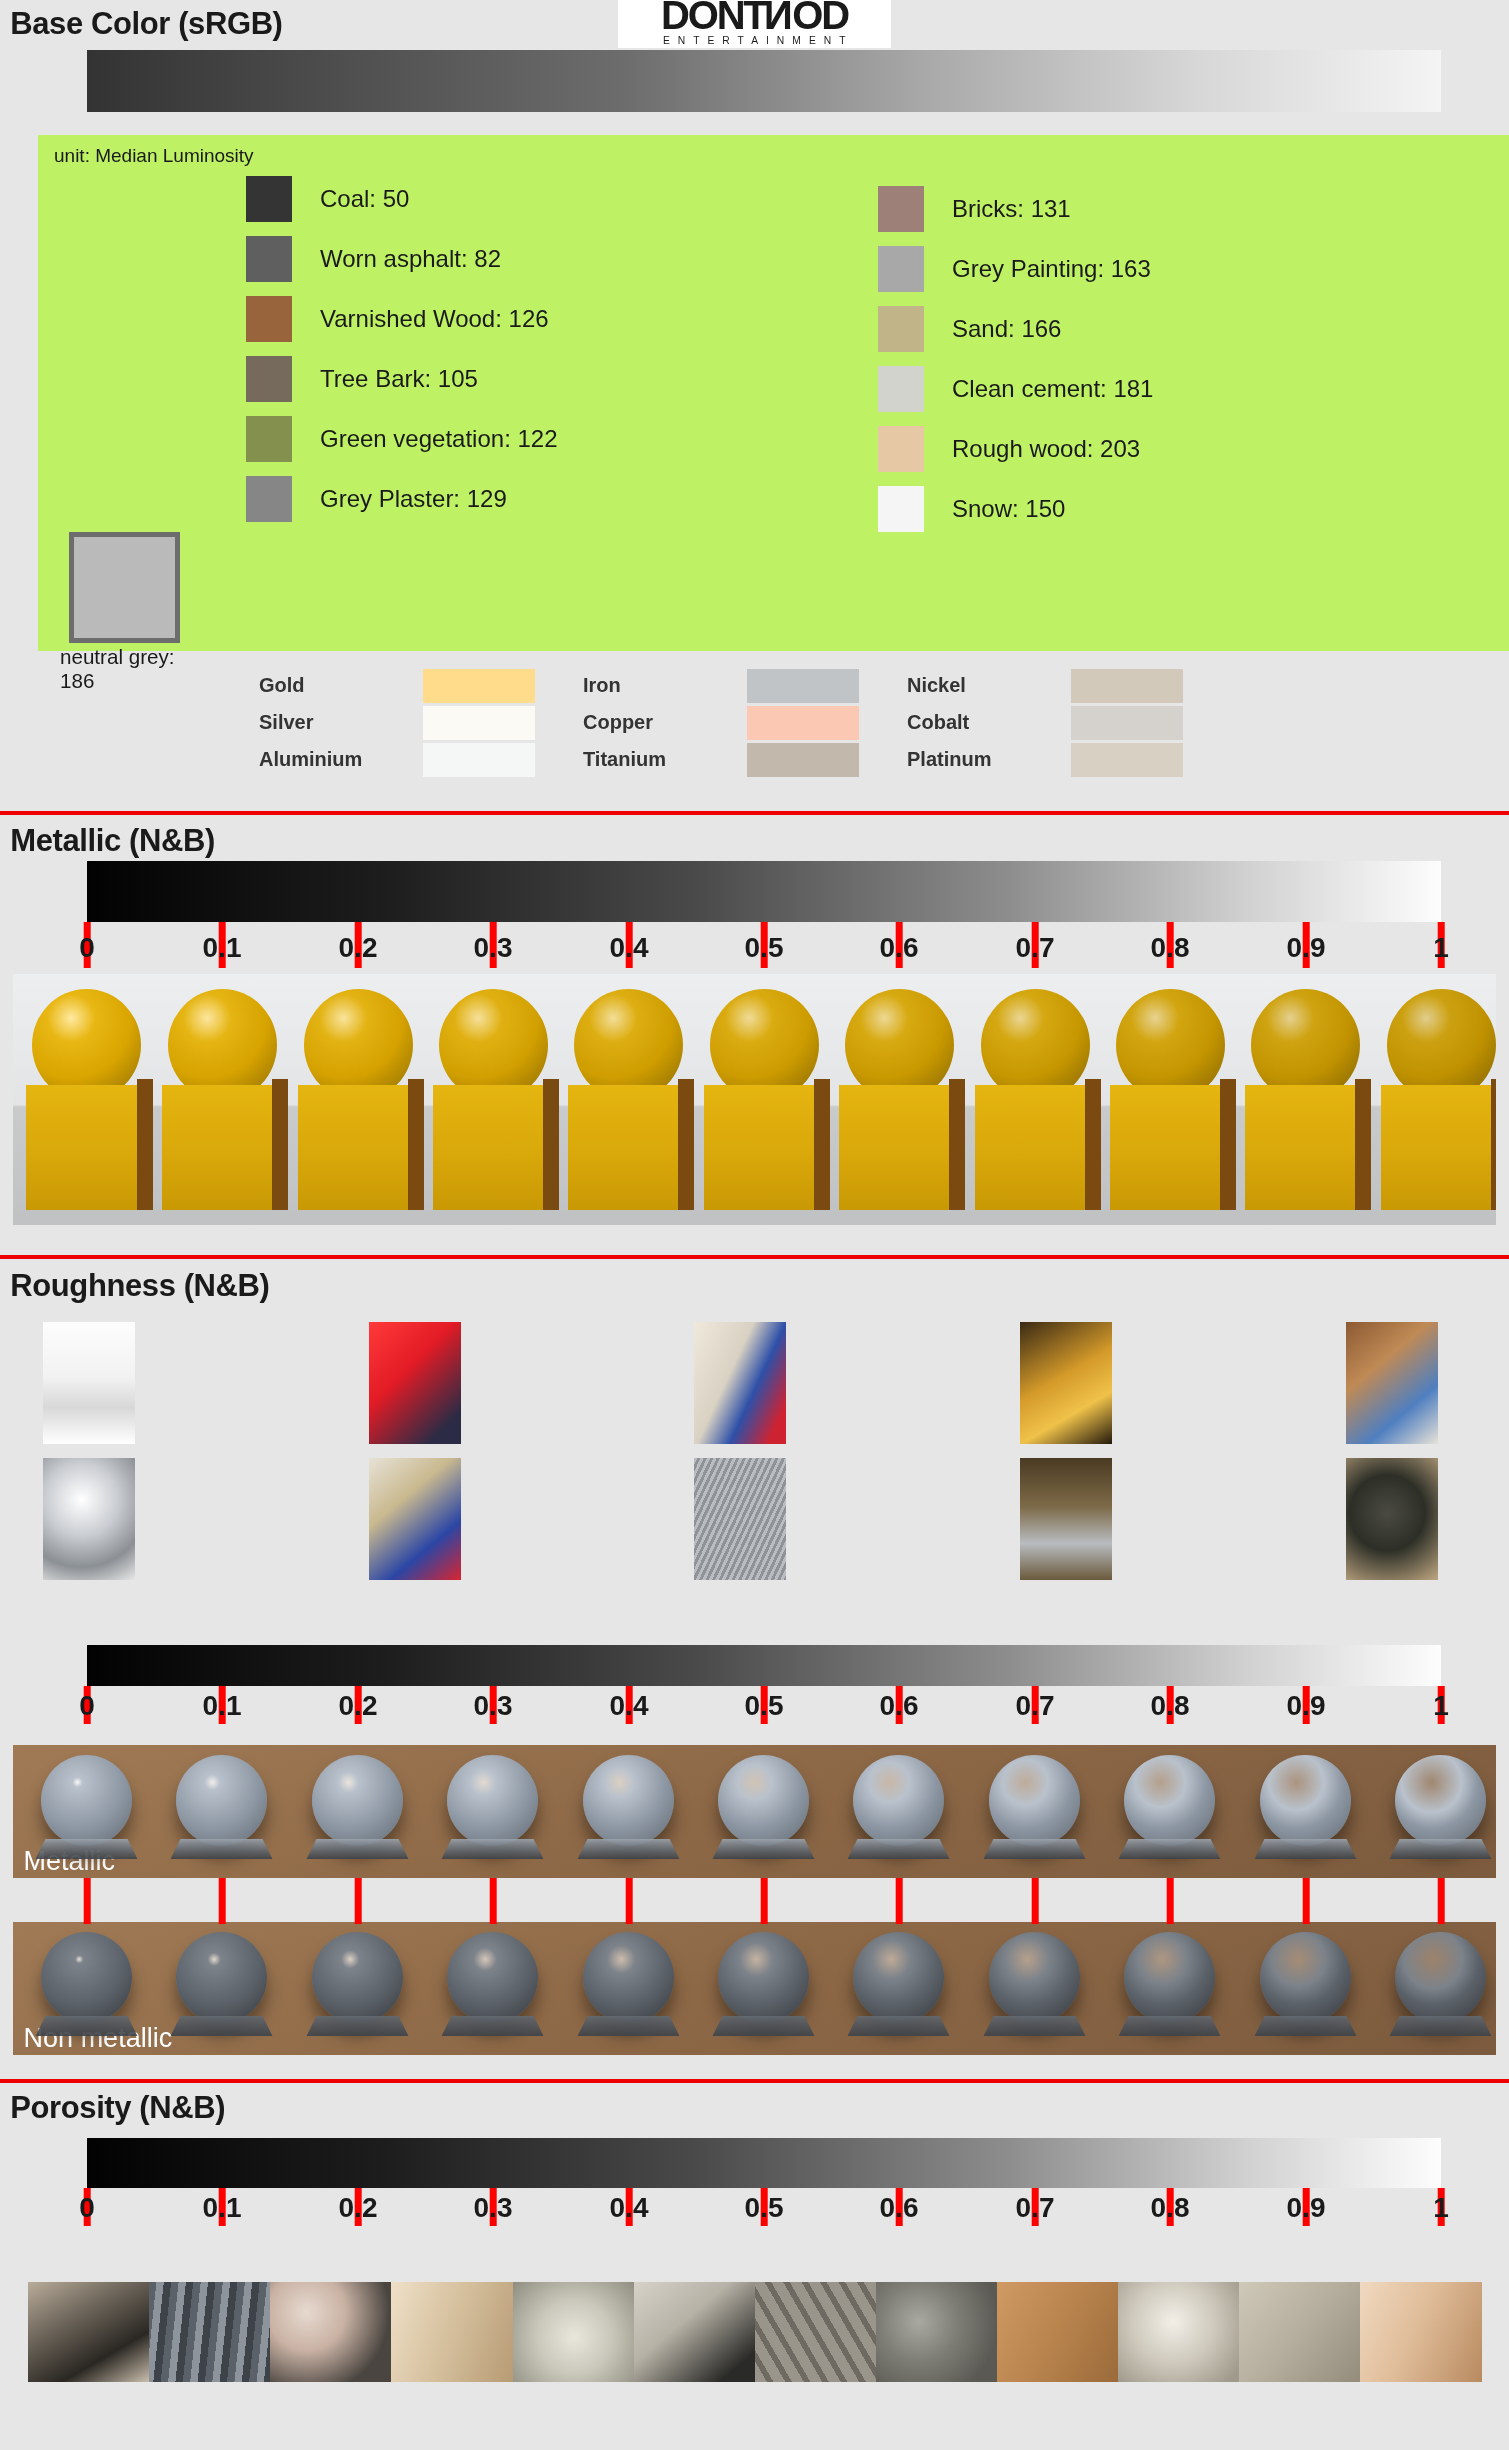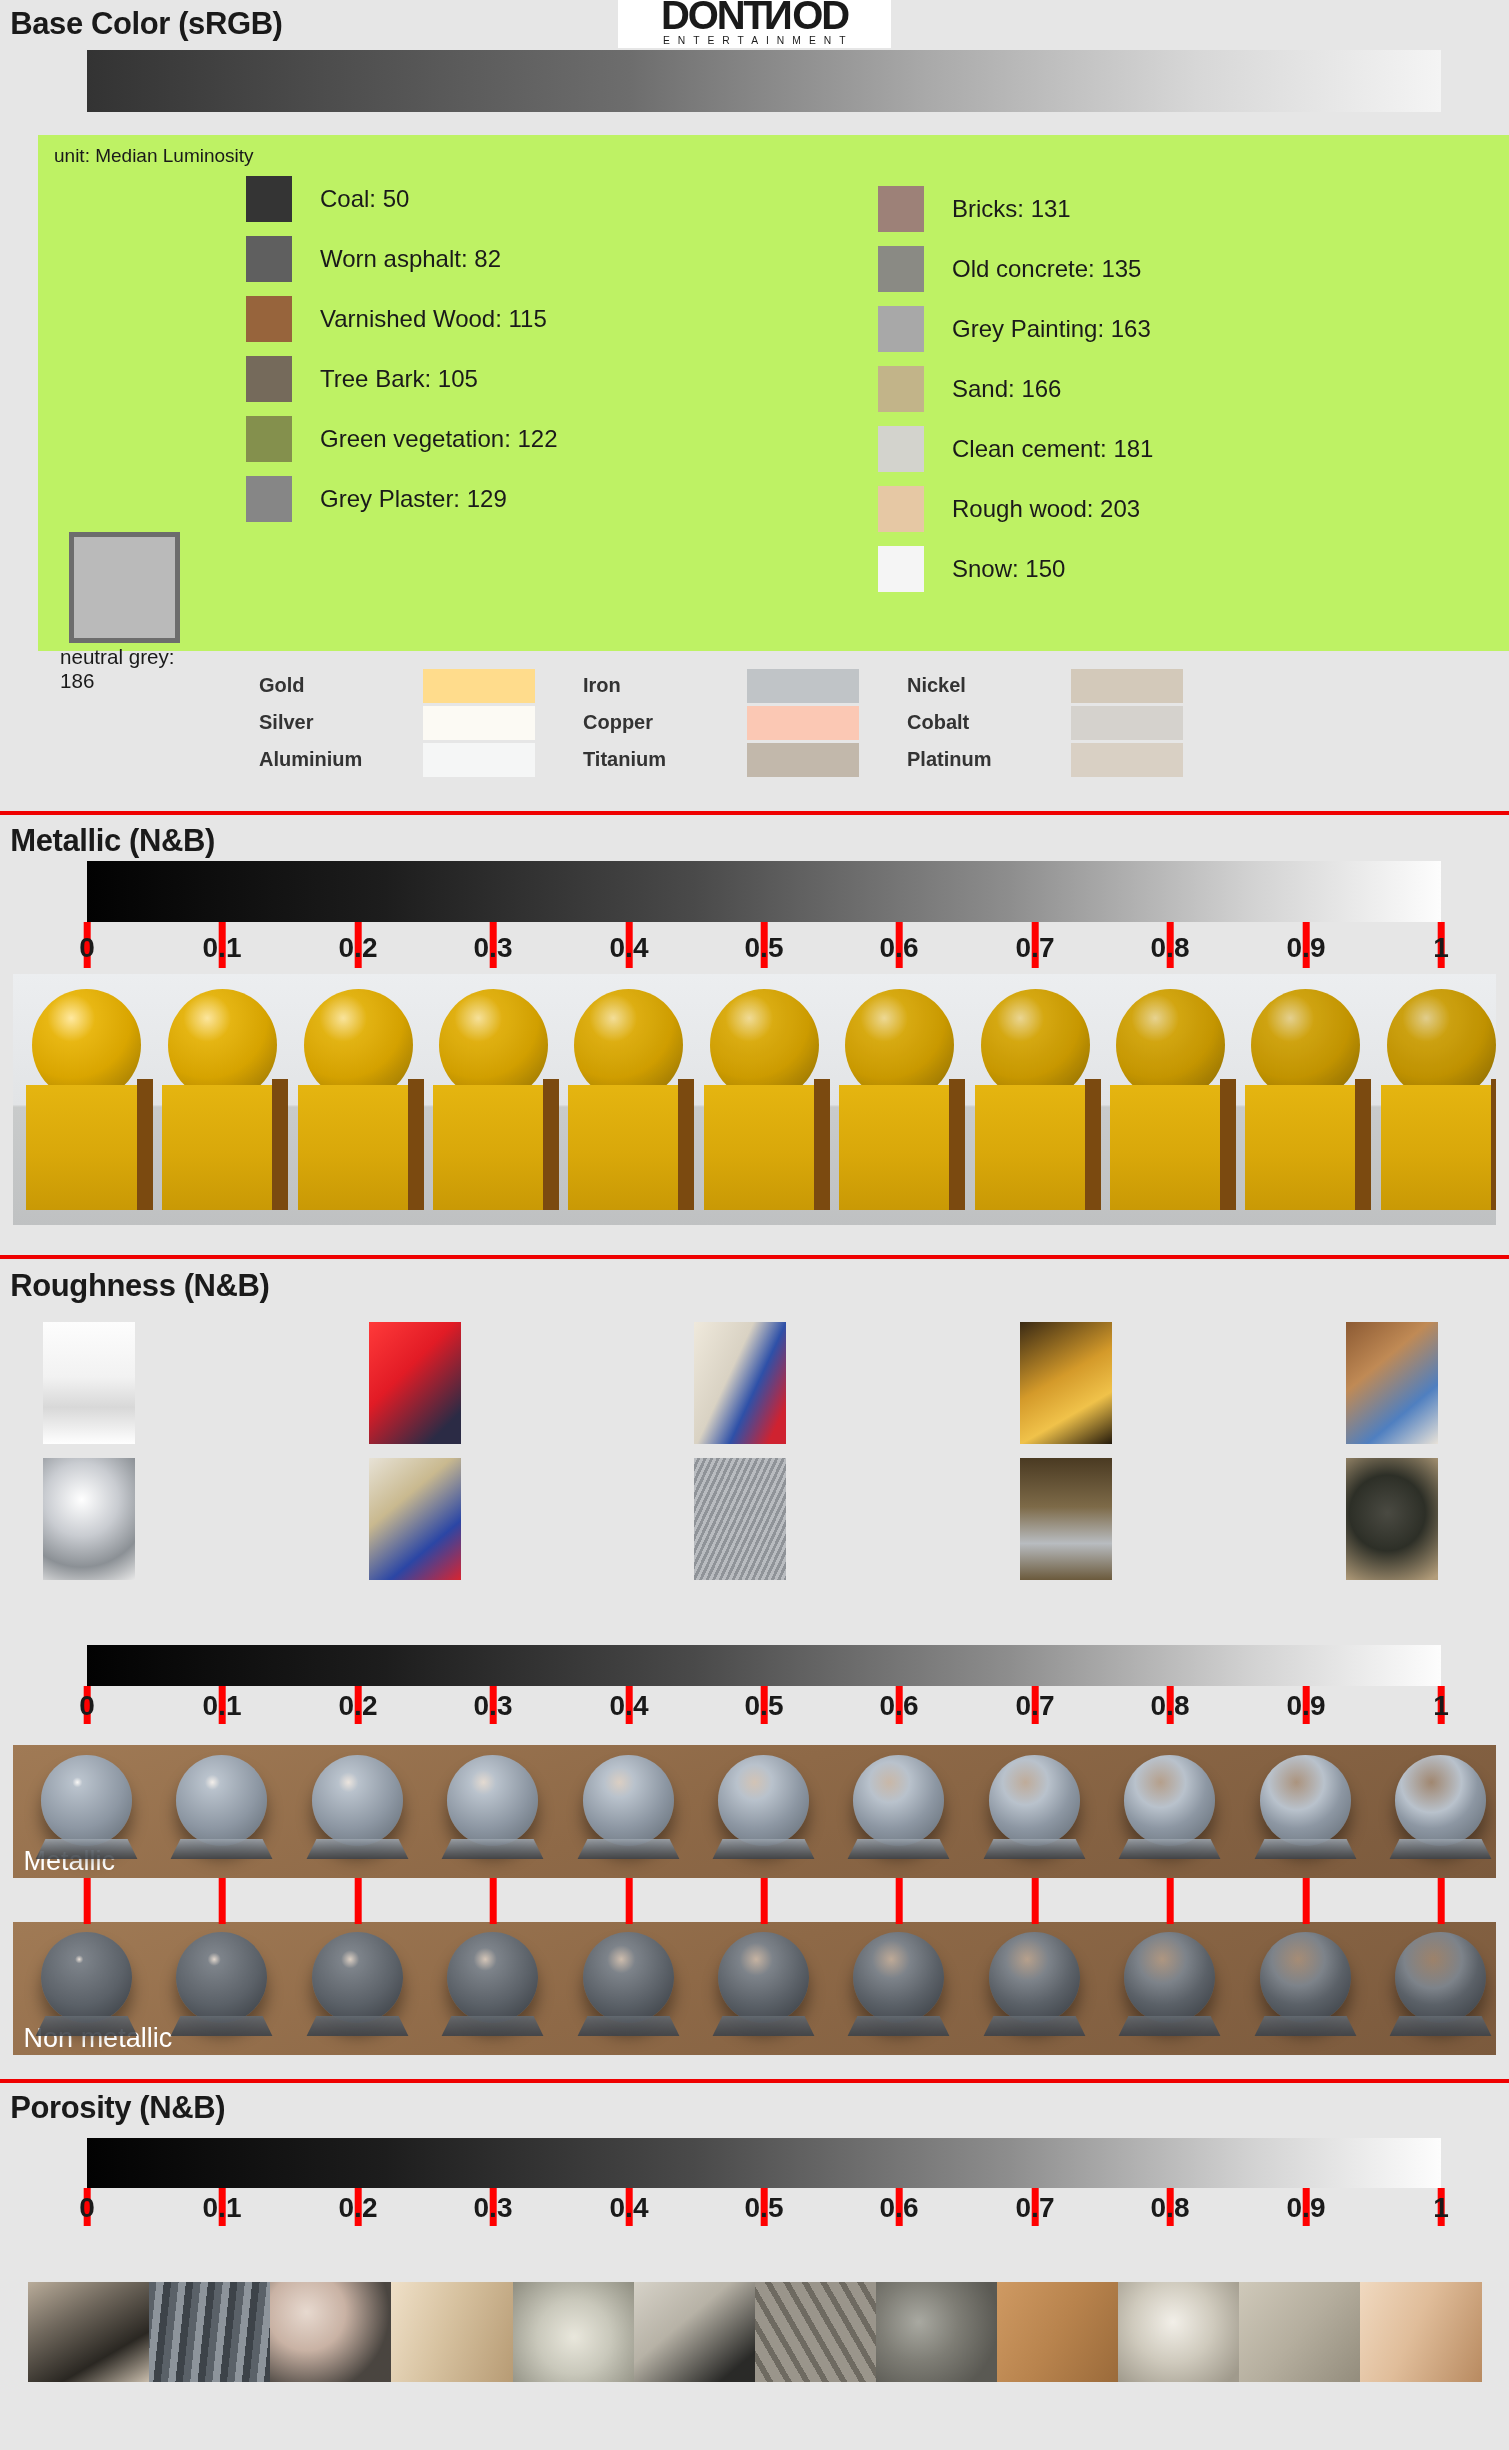--- a/index.html
+++ b/index.html
@@ -105,44 +105,40 @@
       <div class="swatch-row">
           <div class="swatch" style="background:#343434"></div>
           <div class="swatch-label">Coal: 50</div>
         </div>
       <div class="swatch-row">
           <div class="swatch" style="background:#5f5f5f"></div>
           <div class="swatch-label">Worn asphalt: 82</div>
         </div>
       <div class="swatch-row">
           <div class="swatch" style="background:#97643c"></div>
-          <div class="swatch-label">Varnished Wood: 115</div>
+          <div class="swatch-label">Varnished Wood: 126</div>
         </div>
       <div class="swatch-row">
           <div class="swatch" style="background:#756a5b"></div>
           <div class="swatch-label">Tree Bark: 105</div>
         </div>
       <div class="swatch-row">
           <div class="swatch" style="background:#84904d"></div>
           <div class="swatch-label">Green vegetation: 122</div>
         </div>
       <div class="swatch-row">
           <div class="swatch" style="background:#868686"></div>
           <div class="swatch-label">Grey Plaster: 129</div>
         </div>
     </div>
 
     <div class="swatch-col" style="left:840px;top:44px;">
       <div class="swatch-row">
           <div class="swatch" style="background:#9d8178"></div>
           <div class="swatch-label">Bricks: 131</div>
-        </div>
-      <div class="swatch-row">
-          <div class="swatch" style="background:#8a8a84"></div>
-          <div class="swatch-label">Old concrete: 135</div>
         </div>
       <div class="swatch-row">
           <div class="swatch" style="background:#a8a8a8"></div>
           <div class="swatch-label">Grey Painting: 163</div>
         </div>
       <div class="swatch-row">
           <div class="swatch" style="background:#c2b489"></div>
           <div class="swatch-label">Sand: 166</div>
         </div>
       <div class="swatch-row">

